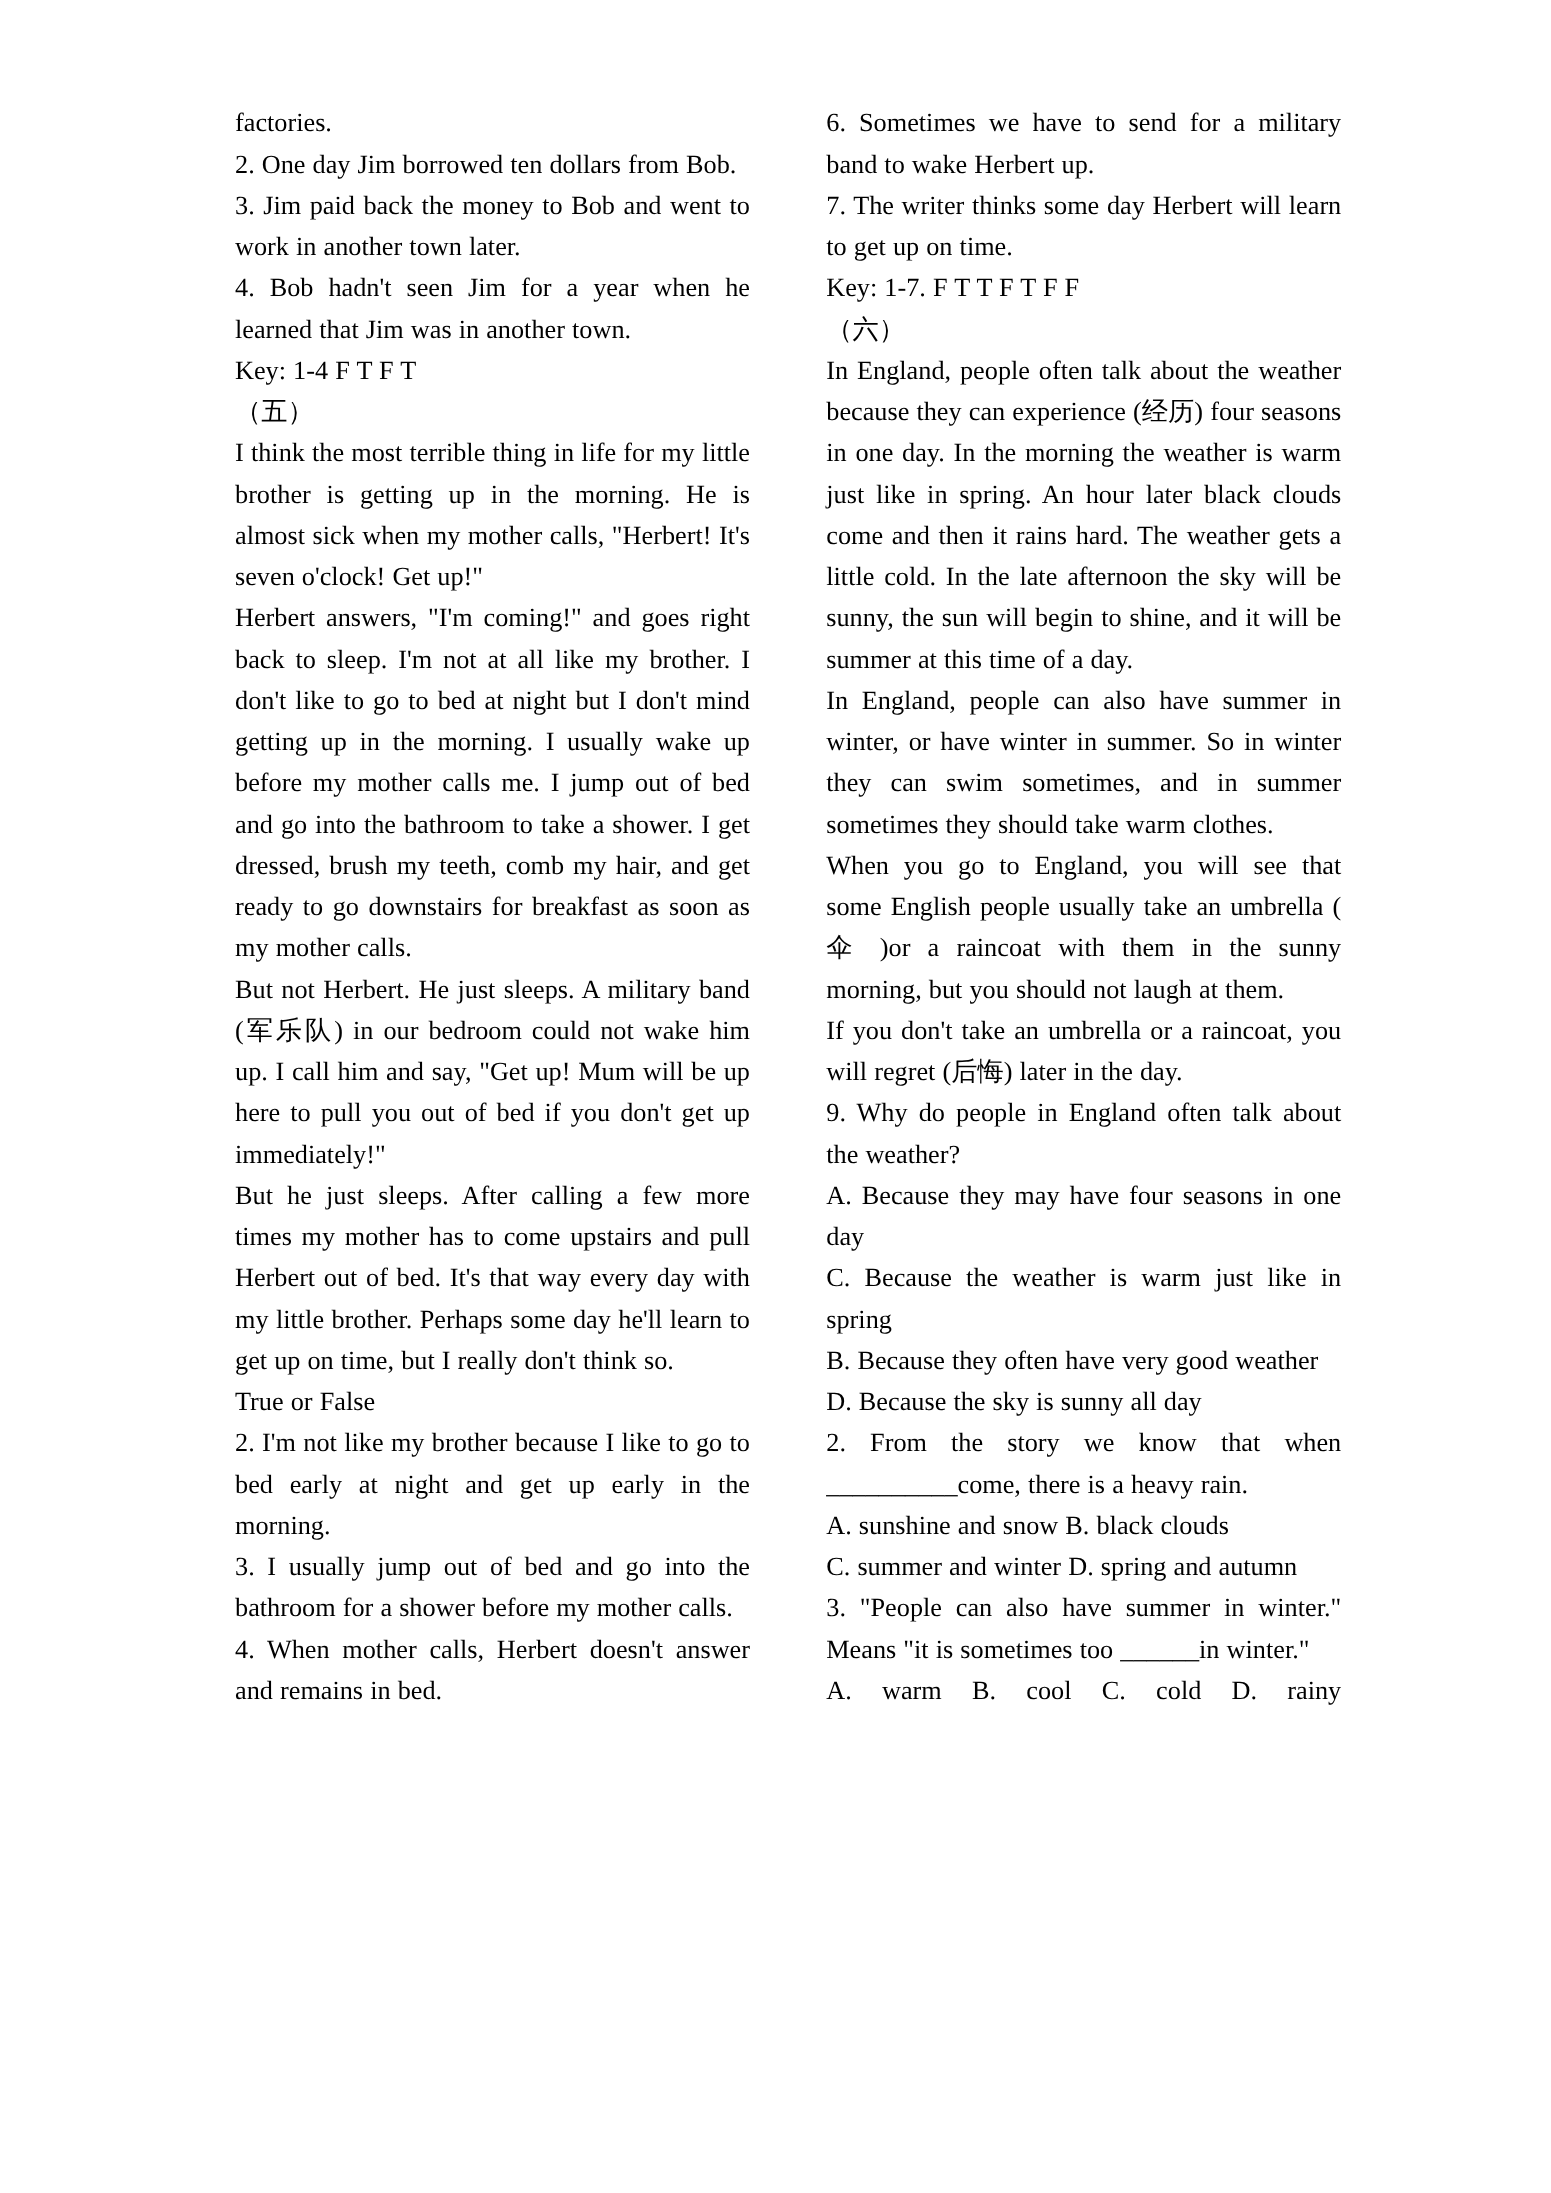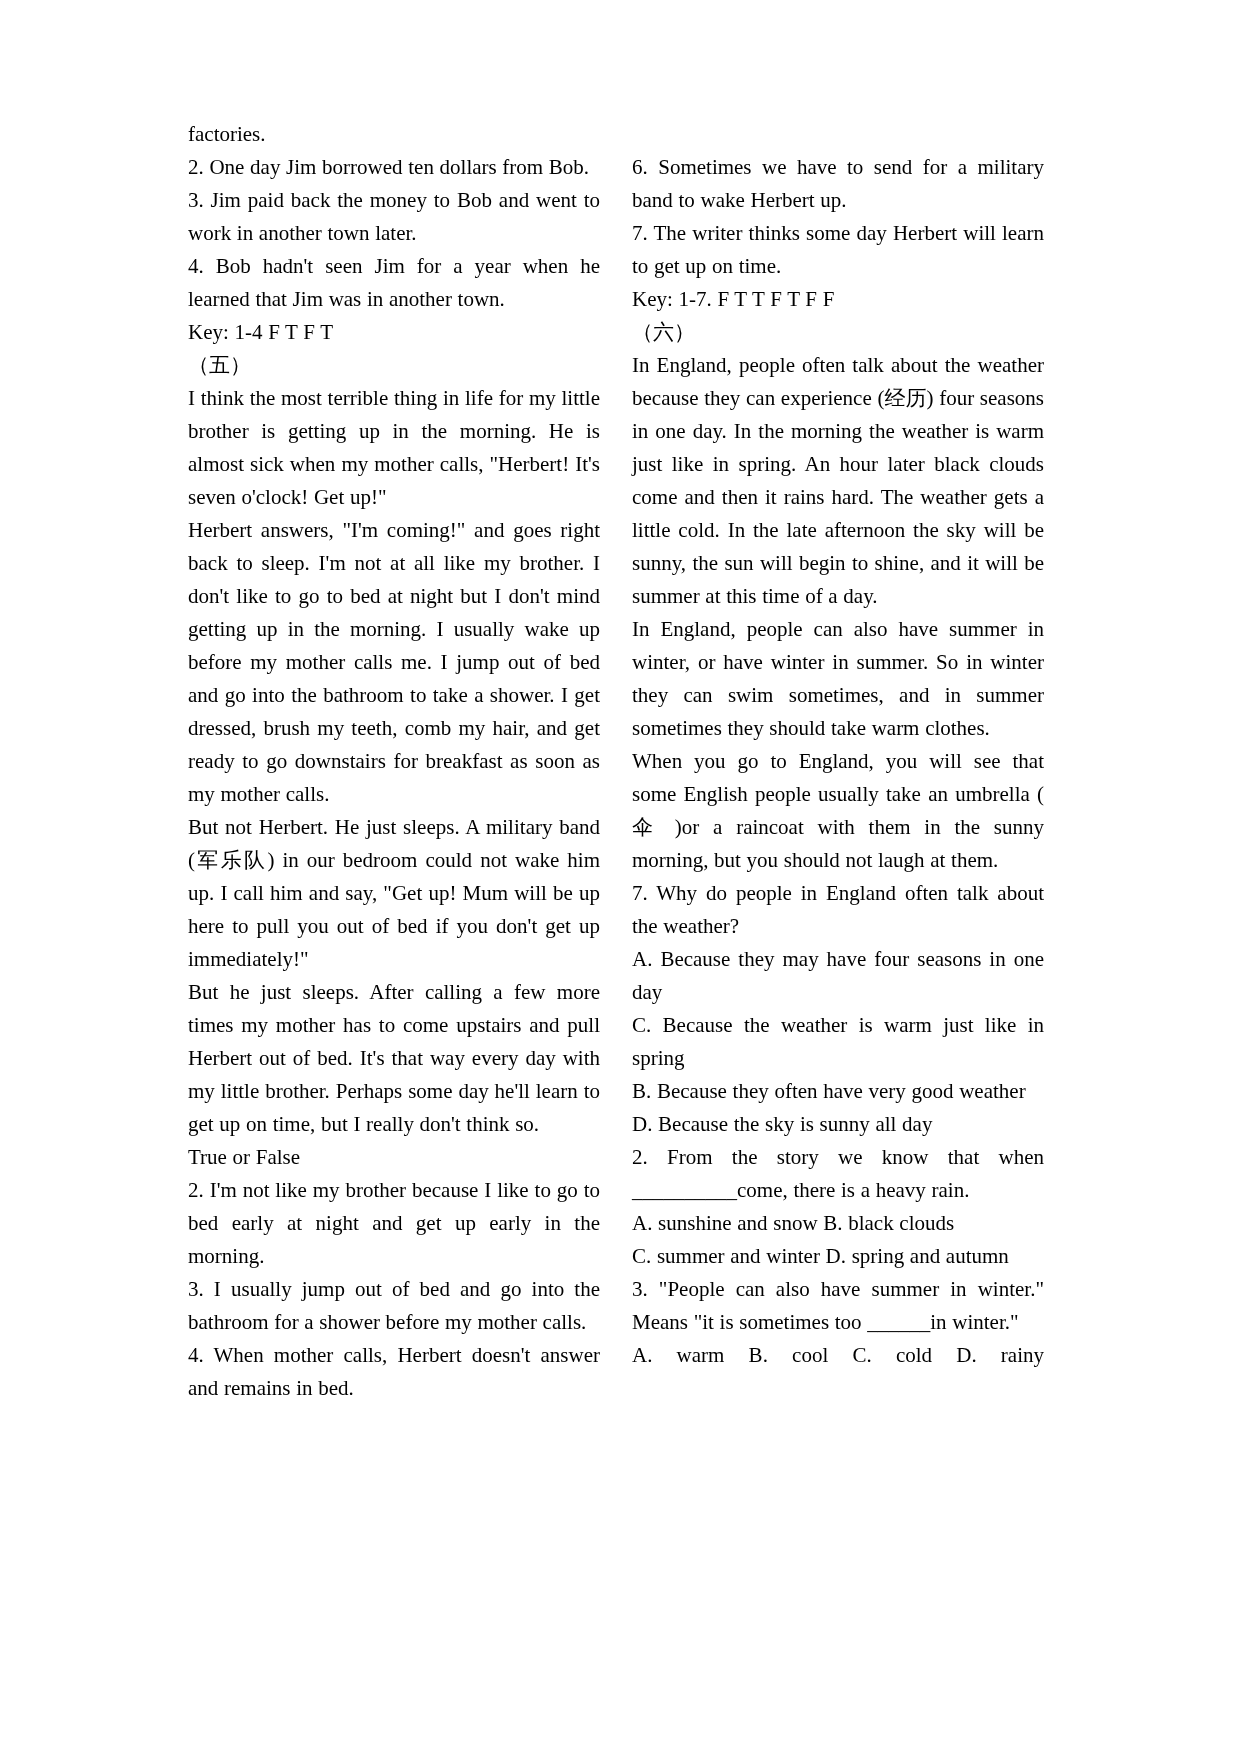--- a/index.html
+++ b/index.html
@@ -15,24 +15,23 @@
   }
   .page {
     position: relative;
     width: 1241px;
     height: 1754px;
     background: #ffffff;
     overflow: hidden;
   }
   .columns {
     display: flex;
-    gap: 32px;
-    padding: 118px 184px 0 188px;
+    gap: 61px;
+    padding: 82px 184px 0 188px;
     box-sizing: border-box;
-    align-items: center;
   }
   .col {
     flex: 0 0 412px;
     width: 412px;
   }
   .para {
     margin: 0;
     padding: 0;
     font-size: 21px;
     line-height: 33px;
@@ -66,21 +65,22 @@
         <p class="para">4. When mother calls, Herbert doesn't answer and remains in bed.</p>
       </div>
     <div class="col col-right">
         <p class="para">6. Sometimes we have to send for a military band to wake Herbert up.</p>
         <p class="para">7. The writer thinks some day Herbert will learn to get up on time.</p>
         <p class="para">Key: 1-7. F T T F T F F</p>
         <p class="para">（六）</p>
         <p class="para">In England, people often talk about the weather because they can experience (经历) four seasons in one day. In the morning the weather is warm just like in spring. An hour later black clouds come and then it rains hard. The weather gets a little cold. In the late afternoon the sky will be sunny, the sun will begin to shine, and it will be summer at this time of a day.</p>
         <p class="para">In England, people can also have summer in winter, or have winter in summer. So in winter they can swim sometimes, and in summer sometimes they should take warm clothes.</p>
         <p class="para">When you go to England, you will see that some English people usually take an umbrella ( 伞 )or a raincoat with them in the sunny morning, but you should not laugh at them.</p>
-        <p class="para">7. Why do people in England often talk about the weather?</p>
+        <p class="para">If you don't take an umbrella or a raincoat, you will regret (后悔) later in the day.</p>
+        <p class="para">9. Why do people in England often talk about the weather?</p>
         <p class="para">A. Because they may have four seasons in one day</p>
         <p class="para">C. Because the weather is warm just like in spring</p>
         <p class="para">B. Because they often have very good weather</p>
         <p class="para">D. Because the sky is sunny all day</p>
         <p class="para">2. From the story we know that when __________come, there is a heavy rain.</p>
         <p class="para">A. sunshine and snow B. black clouds</p>
         <p class="para">C. summer and winter D. spring and autumn</p>
         <p class="para">3. "People can also have summer in winter." Means "it is sometimes too ______in winter."</p>
         <p class="para">A. warm B. cool C. cold D. rainy</p>
       </div>

